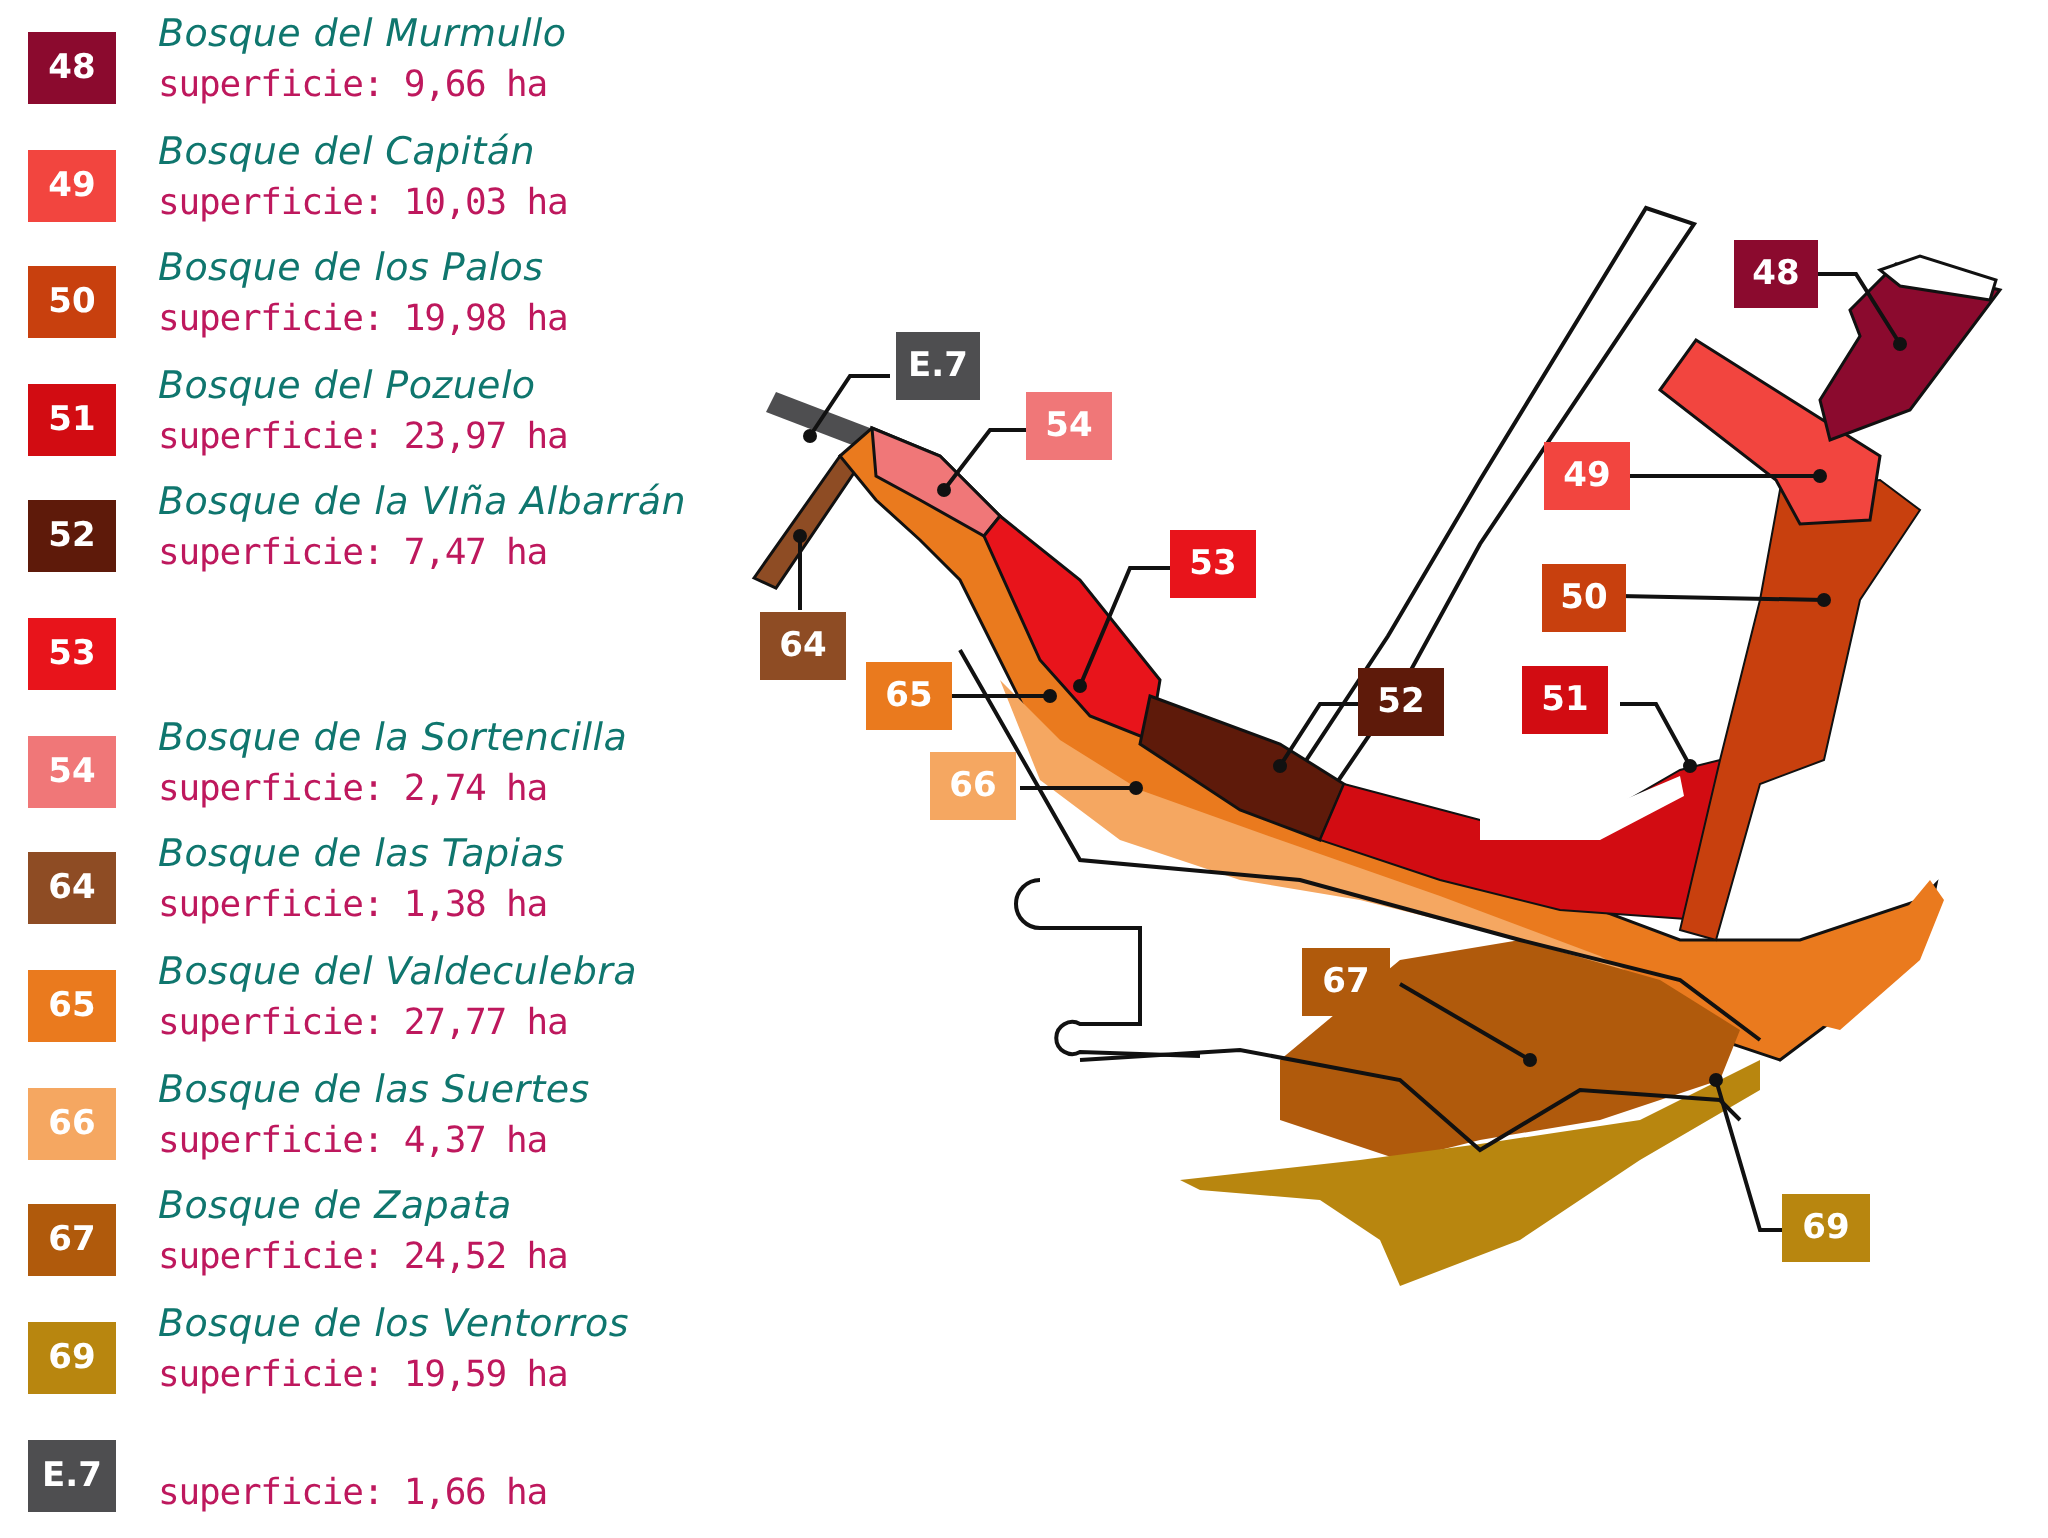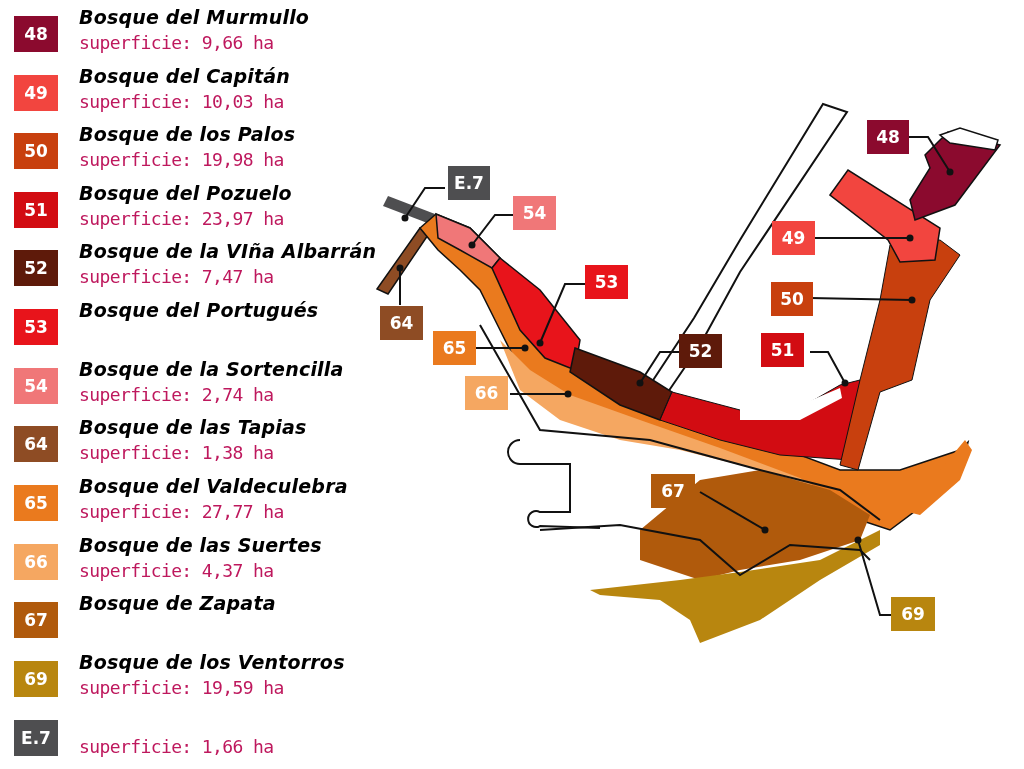--- a/index.html
+++ b/index.html
@@ -1,20 +1,20 @@
 <!DOCTYPE html>
 <html><head>
 <meta charset="utf-8">
 <style>
   html,body{margin:0;padding:0;background:#fff;}
   body{width:1024px;height:769px;position:relative;overflow:hidden;font-family:"DejaVu Sans","Liberation Sans",sans-serif;}
   .legend{position:absolute;left:0;top:0;width:390px;height:769px;}
   .legend-item{position:absolute;left:14px;height:58px;width:380px;}
   .swatch{position:absolute;left:0;top:6px;width:44px;height:36px;color:#fff;font-weight:bold;font-size:17px;line-height:36px;text-align:center;font-family:"DejaVu Sans","Liberation Sans",sans-serif;}
-  .name{position:absolute;left:65px;top:-4px;font-size:19px;font-weight:bold;font-style:italic;color:#000000;white-space:nowrap;letter-spacing:0.2px;}
+  .name{position:absolute;left:65px;top:-4px;font-size:19px;font-weight:normal;font-style:italic;color:#0f766e;white-space:nowrap;letter-spacing:0.2px;}
   .area{position:absolute;left:65px;top:22px;font-size:18px;color:#be185d;white-space:nowrap;font-family:"DejaVu Sans Mono","DejaVu Sans",sans-serif;letter-spacing:-0.6px;}
   .map{position:absolute;left:0;top:0;width:1024px;height:769px;}
   .map-label{position:absolute;height:34px;color:#fff;font-weight:bold;font-size:17px;line-height:34px;text-align:center;}
 </style>
 </head>
 <body>
 
 <svg class="map" viewBox="0 0 1024 769" xmlns="http://www.w3.org/2000/svg">
 
   <path d="M823,104 L847,112 L740,272 L700,345 L668,392 L640,400 L694,318 L740,240 Z" fill="#fff" stroke="#111" stroke-width="2"></path>
@@ -120,21 +120,20 @@
     <div class="name">Bosque del Pozuelo</div>
     <div class="area">superficie: 23,97 ha</div>
   </div>
   <div class="legend-item" style="top:244px;">
     <div class="swatch" style="background: rgb(94, 26, 10);">52</div>
     <div class="name">Bosque de la VIña Albarrán</div>
     <div class="area">superficie: 7,47 ha</div>
   </div>
   <div class="legend-item" style="top:303px;">
     <div class="swatch" style="background: rgb(232, 20, 27);">53</div>
-    <div class="name">Bosque del Portugués</div>
   </div>
   <div class="legend-item" style="top:362px;">
     <div class="swatch" style="background: rgb(240, 119, 120);">54</div>
     <div class="name">Bosque de la Sortencilla</div>
     <div class="area">superficie: 2,74 ha</div>
   </div>
   <div class="legend-item" style="top:420px;">
     <div class="swatch" style="background: rgb(142, 76, 36);">64</div>
     <div class="name">Bosque de las Tapias</div>
     <div class="area">superficie: 1,38 ha</div>
@@ -145,20 +144,21 @@
     <div class="area">superficie: 27,77 ha</div>
   </div>
   <div class="legend-item" style="top:538px;">
     <div class="swatch" style="background: rgb(245, 167, 97);">66</div>
     <div class="name">Bosque de las Suertes</div>
     <div class="area">superficie: 4,37 ha</div>
   </div>
   <div class="legend-item" style="top:596px;">
     <div class="swatch" style="background: rgb(176, 90, 12);">67</div>
     <div class="name">Bosque de Zapata</div>
+    <div class="area">superficie: 24,52 ha</div>
   </div>
   <div class="legend-item" style="top:655px;">
     <div class="swatch" style="background: rgb(184, 134, 15);">69</div>
     <div class="name">Bosque de los Ventorros</div>
     <div class="area">superficie: 19,59 ha</div>
   </div>
   <div class="legend-item" style="top:714px;">
     <div class="swatch" style="background: rgb(78, 78, 80);">E.7</div>
     <div class="area">superficie: 1,66 ha</div>
   </div>

